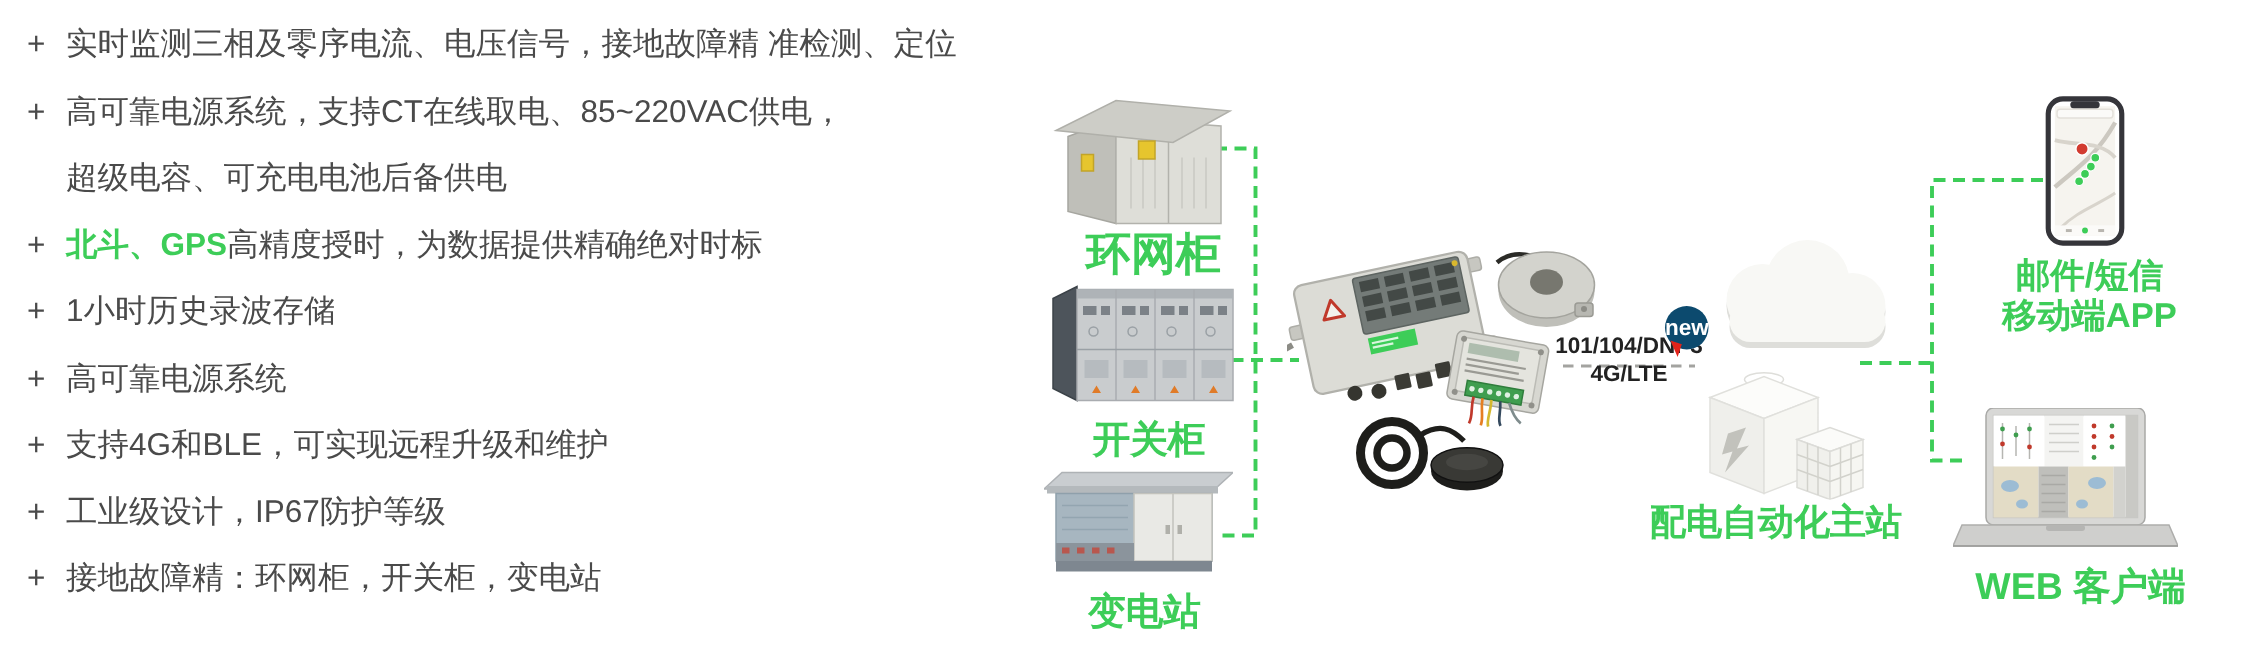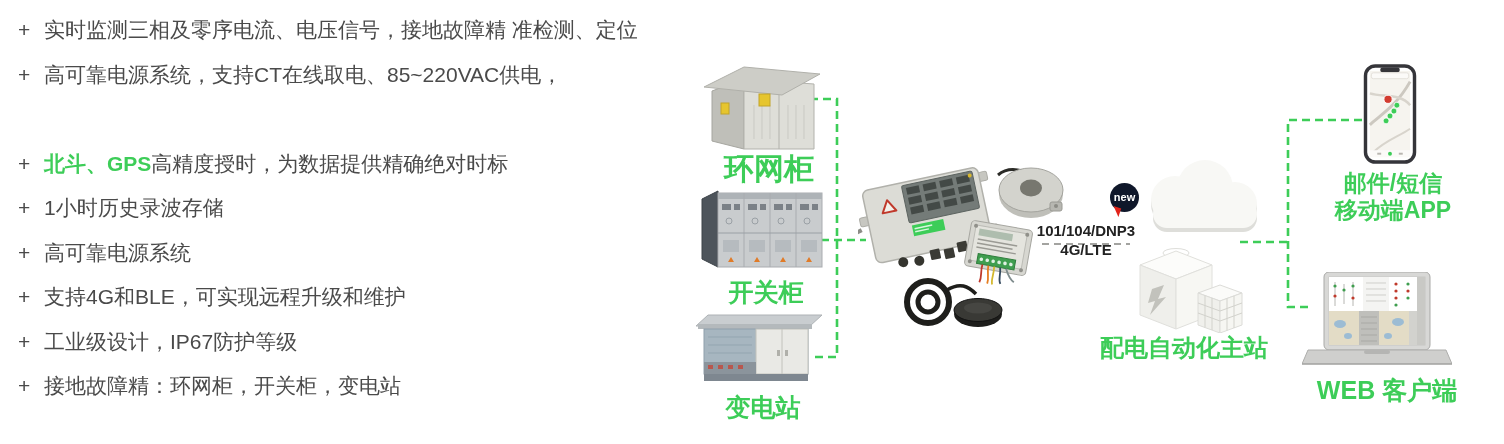--- a/index.html
+++ b/index.html
@@ -17,22 +17,22 @@
   .lbl-rmu{left:19px;top:149px;width:120px;font-size:30px;}
   .lbl-switchgear{left:16px;top:276px;width:120px;font-size:25px;}
   .lbl-substation{left:13px;top:391px;width:120px;font-size:25px;text-align:center;}
   .lbl-iwos{left:400px;top:101px;width:200px;font-size:22px;line-height:25px;}
   .lbl-iwos .l1{font-size:27px;line-height:28px;}
   .lbl-master{left:394px;top:332px;width:200px;font-size:24px;}
   .lbl-mobile{left:608px;top:170px;width:190px;font-size:23px;line-height:27px;}
   .lbl-web{left:607px;top:374px;width:180px;font-size:25px;}
   .protocol{position:absolute;left:346px;top:221px;width:100px;text-align:center;
             font-weight:700;color:#222222;font-size:15px;line-height:19px;}
-  .new-badge{position:absolute;left:420px;top:183px;width:29px;height:29px;border-radius:50%;
-             background:#0f172a;color:#ffffff;font-size:11px;font-weight:700;
+  .new-badge{position:absolute;left:420px;top:204px;width:29px;height:29px;border-radius:50%;
+             background:#0c4a6e;color:#ffffff;font-size:15px;font-weight:700;
              text-align:center;line-height:29px;}
   .new-badge::after{content:"";position:absolute;left:2px;bottom:-4px;width:0;height:0;
              border-left:8px solid transparent;border-top:9px solid #e2231a;
              transform:rotate(18deg);}
 </style>
 </head>
 <body>
 
 <div class="page">
 
@@ -40,20 +40,21 @@
     <div class="feat-row">
       <span class="feat-marker">+</span>
       <span class="feat-text">实时监测三相及零序电流、电压信号，接地故障精 准检测、定位</span>
     </div>
     <div class="feat-row">
       <span class="feat-marker">+</span>
       <span class="feat-text">高可靠电源系统，支持CT在线取电、85~220VAC供电，</span>
     </div>
     <div class="feat-row">
       <span class="feat-marker"></span>
+      <span class="feat-text">超级电容、可充电电池后备供电</span>
     </div>
     <div class="feat-row">
       <span class="feat-marker">+</span>
       <span class="feat-text"><span class="hl">北斗、GPS</span><span>高精度授时，为数据提供精确绝对时标</span></span>
     </div>
     <div class="feat-row">
       <span class="feat-marker">+</span>
       <span class="feat-text">1小时历史录波存储</span>
     </div>
     <div class="feat-row">

